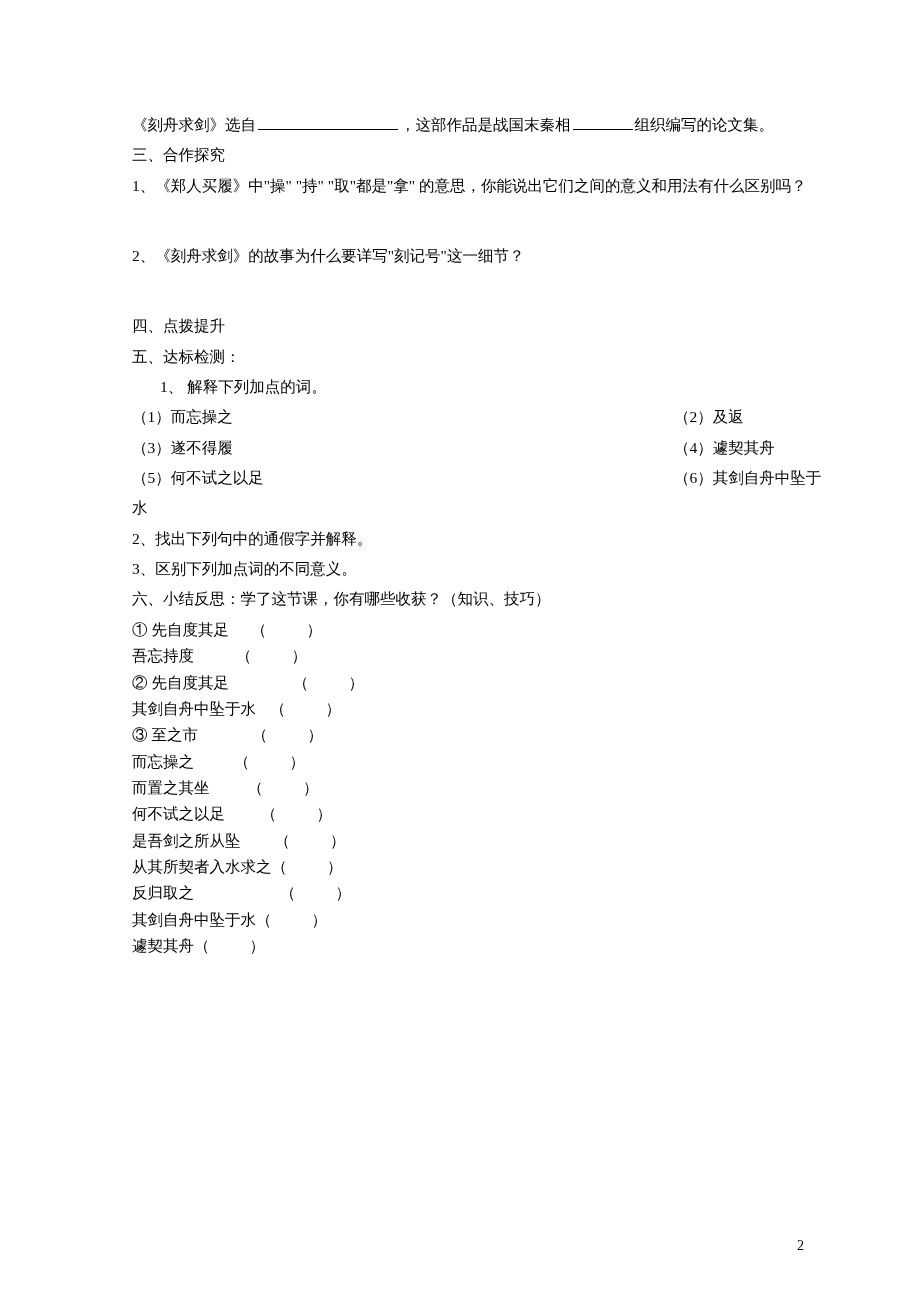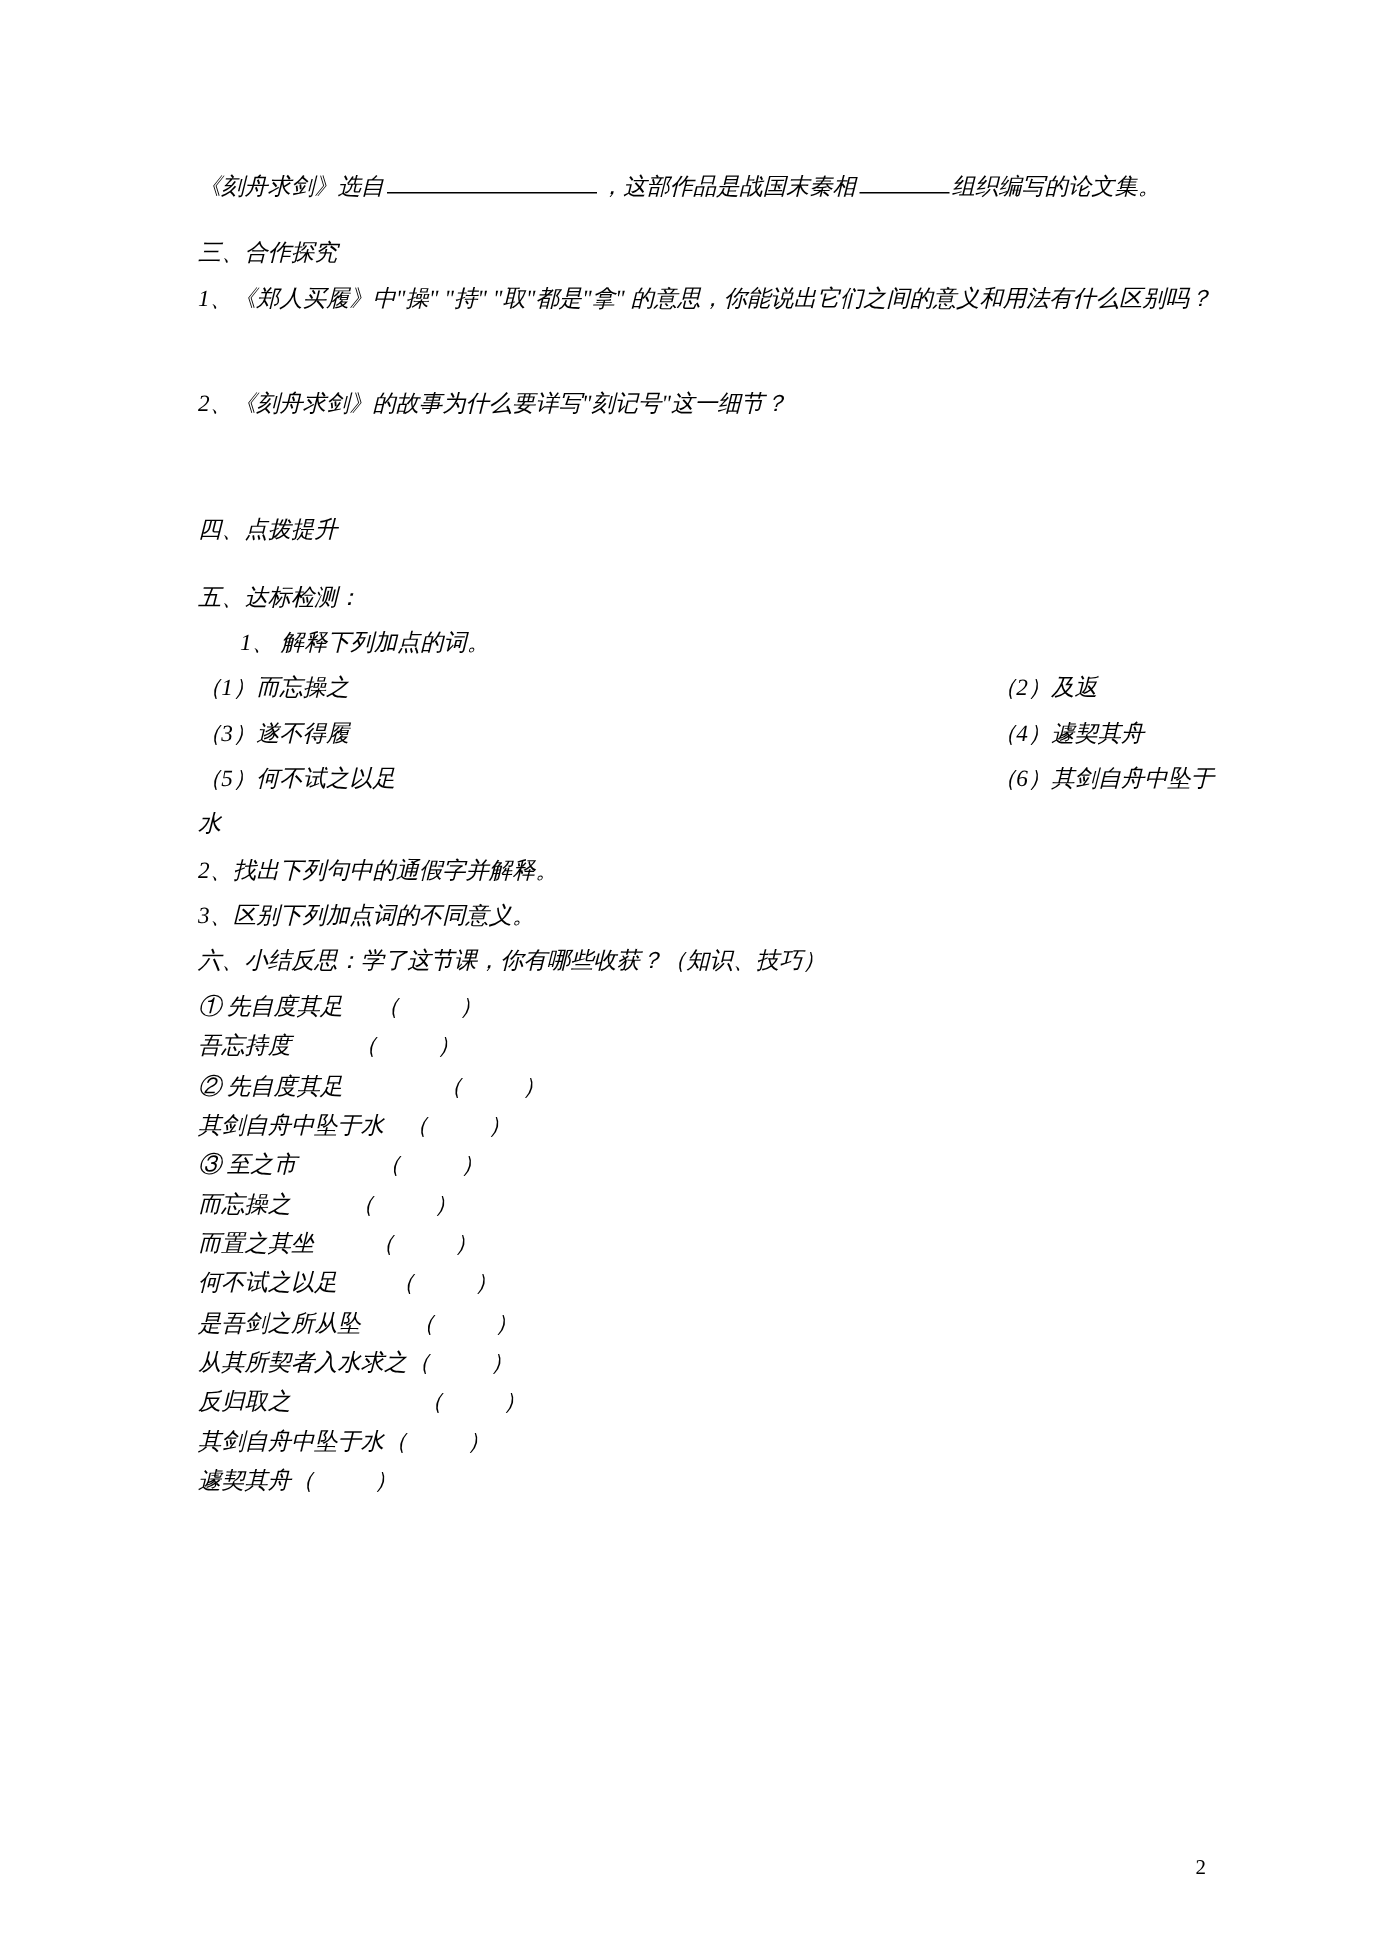--- a/index.html
+++ b/index.html
@@ -9,21 +9,20 @@
     font-family: "SimSun", "宋体", serif;
     font-size: 15.5px;
     color: #000000;
     width: 920px;
     height: 1302px;
     position: relative;
   }
   .content {
     padding: 112px 96px 40px 132px;
     line-height: 1.7;
-    font-style: italic;
   }
   .content > div {
     margin-bottom: 4px;
   }
   .blank-long {
     display: inline-block;
     border-bottom: 1px solid #000;
     width: 140px;
     height: 1em;
     vertical-align: baseline;
@@ -39,36 +38,37 @@
   }
   .two-col {
     display: flex;
     justify-content: space-between;
   }
   .two-col .left {
     flex: 0 0 530px;
   }
   .two-col .right {
     flex: 1;
+    margin-left: 12px;
   }
   .indent {
     padding-left: 28px;
   }
   .page-num {
     position: absolute;
     right: 116px;
     bottom: 48px;
     font-size: 14px;
     color: #000;
   }
   .gap {
     height: 36px;
   }
   .section {
-    margin-top: 18px;
+    margin-top: 4px;
   }
   .paren {
     letter-spacing: 0;
   }
   .paren-gap {
     display: inline-block;
     width: 40px;
   }
   .phrase {
     display: inline-block;

